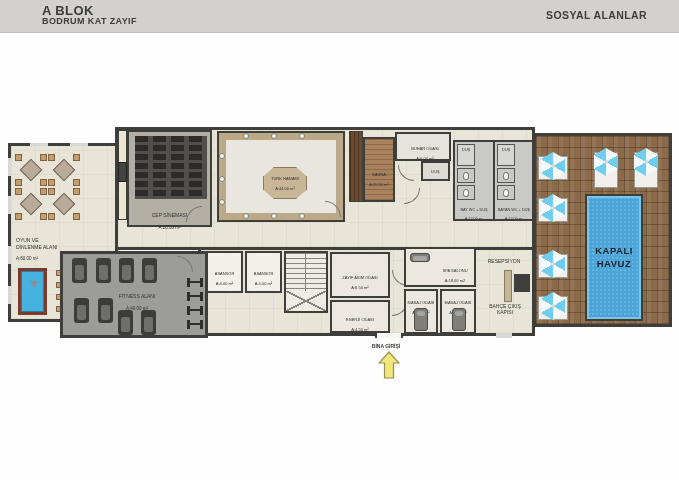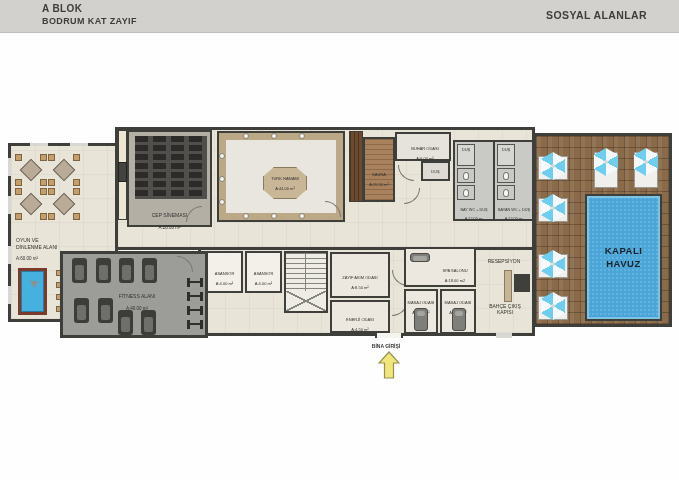--- a/index.html
+++ b/index.html
@@ -1,21 +1,21 @@
 <!DOCTYPE html>
 <html><head>
 <meta charset="utf-8">
 <style>
   * { margin:0; padding:0; box-sizing:border-box; }
   html,body { width:679px; height:480px; background:#fff; font-family:"Liberation Sans", sans-serif; overflow:hidden; }
   #stage { position:relative; width:679px; height:480px; background:#fefefe; }
 
   
   .header { position:absolute; left:0; top:0; width:679px; height:33px; background:#d2d1ce; border-bottom:1px solid #c0bfbb; }
-  .h-block { position:absolute; left:42px; top:3px; font-size:10px; font-weight:700; color:#3d3d3a; letter-spacing:.4px; }
+  .h-block { position:absolute; left:42px; top:3px; font-size:13px; font-weight:700; color:#3d3d3a; letter-spacing:.4px; }
   .h-plan  { position:absolute; left:42px; top:16px; font-size:9px; font-weight:700; color:#3d3d3a; letter-spacing:.4px; }
   .h-section { position:absolute; right:32px; top:9px; font-size:10.5px; font-weight:700; color:#3d3d3a; letter-spacing:.4px;margin-left:36px; }
 
   
   .watermark { position:absolute; left:190px; top:205px; width:320px; font-size:44px; font-weight:600; color:#8d8d8d; opacity:.13; letter-spacing:2px; pointer-events:none; }
 
   
   .slab { position:absolute; border:3px solid #3e3e3b; background:#e9e4d8;
           background-image:repeating-linear-gradient(0deg, rgba(0,0,0,.035) 0 1px, transparent 1px 24px),
                            repeating-linear-gradient(90deg, rgba(0,0,0,.035) 0 1px, transparent 1px 24px); }
@@ -65,21 +65,21 @@
   .wcdiv { position:absolute; left:38px; top:0; width:2px; height:77px; background:#3e3e3b; }
   .wccell { position:absolute; width:18px; height:22px; background:#d6d6d2; border:1px solid #55554f; }
   .stall { position:absolute; width:18px; height:15px; border:1px solid #55554f; }
   .toilet { position:absolute; left:5px; top:3px; width:6px; height:8px; background:#f7f6f2; border:1px solid #777; border-radius:50% 50% 40% 40%; }
 
   
   .poolhall { position:absolute; left:533px; top:133px; width:139px; height:194px; border:3px solid #3e3e3b; background-color:#8a6a49;
               background-image:repeating-linear-gradient(0deg, rgba(55,35,18,.35) 0 1px, transparent 1px 11px),
                                repeating-linear-gradient(90deg, rgba(55,35,18,.35) 0 1px, transparent 1px 11px),
                                repeating-linear-gradient(90deg, rgba(255,255,255,.07) 0 5px, transparent 5px 11px); }
-  .pool { position:absolute; left:49px; top:58px; width:77px; height:127px; background-color:#4aa5d8; border:2px solid #3e3e3b;
+  .pool { position:absolute; left:49px; top:58px; width:58px; height:127px; background-color:#4aa5d8; border:2px solid #3e3e3b;
           box-shadow:inset 0 0 0 2px #7cc3e4; background-image:radial-gradient(rgba(255,255,255,.28) .5px, transparent 1px); background-size:4px 4px;
           display:flex; align-items:center; justify-content:center; }
   .pool .lbl { position:static; font-size:9.5px; font-weight:700; color:#17212b; letter-spacing:.5px; line-height:1.3; }
   .pad { position:absolute; background:#f0efeb; border:1px solid #9a9a94; }
   .umb { position:absolute; width:28px; height:28px;
          clip-path:polygon(50% 0,93% 25%,93% 75%,50% 100%,7% 75%,7% 25%);
          background:conic-gradient(#f5f9fb 0 60deg,#6fcdf0 0 120deg,#f5f9fb 0 180deg,#6fcdf0 0 240deg,#f5f9fb 0 300deg,#6fcdf0 0 360deg); }
   .umb:after { content:""; position:absolute; left:12px; top:12px; width:4px; height:4px; border-radius:50%; background:#d8d8d4; }
 
   

